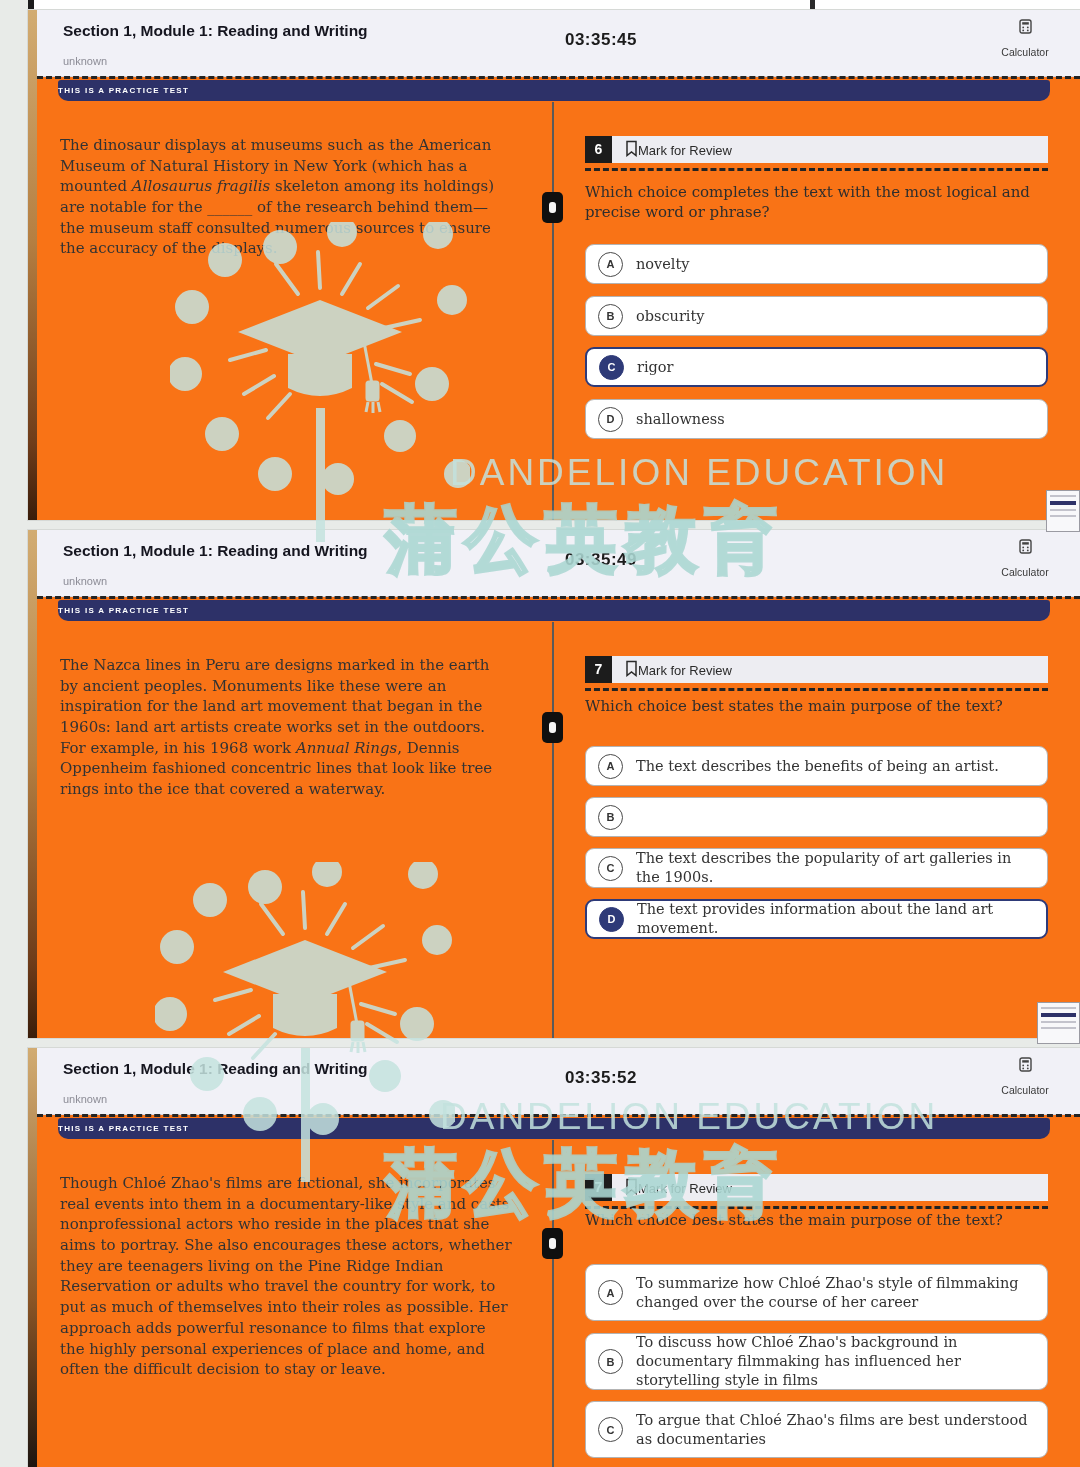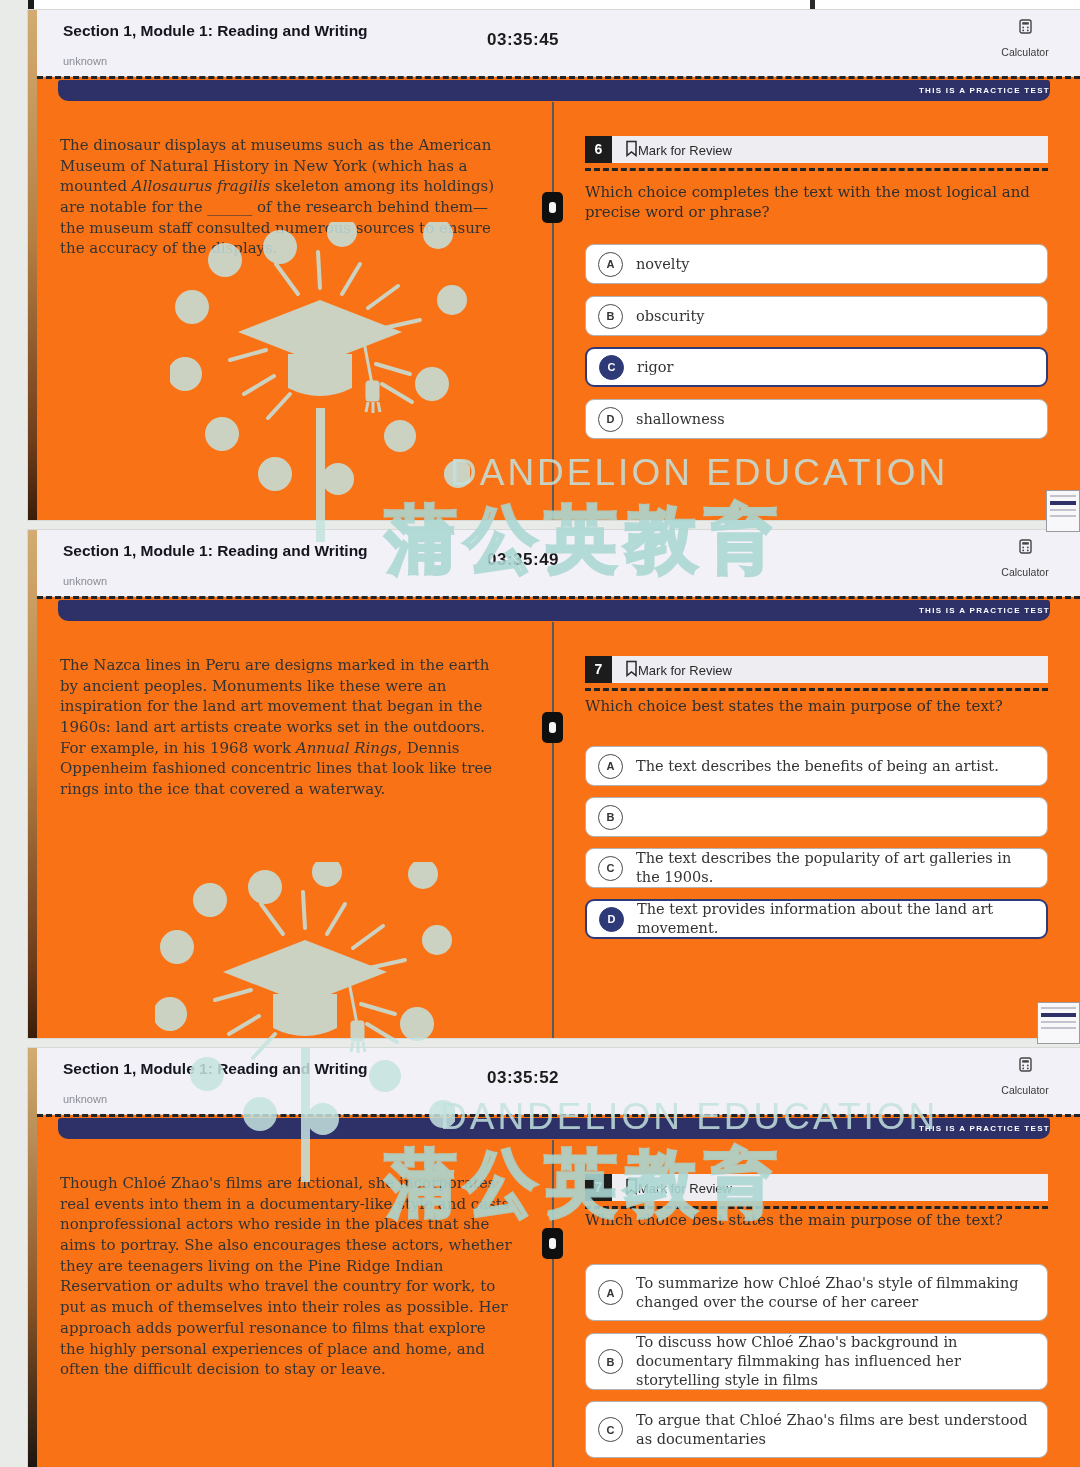--- a/index.html
+++ b/index.html
@@ -17,30 +17,30 @@
   #panel3{top:1048px;height:419px;}
 
   .edge{position:absolute;left:0;top:0;bottom:0;width:9px;
         background:linear-gradient(180deg,#d2ac72 0%,#b57f42 45%,#6e3c1a 85%,#3a1d0a 100%);}
   #panel3 .edge{background:linear-gradient(180deg,#d2ac72 0%,#8a5526 60%,#1d1510 100%);}
 
   .hdr{position:absolute;left:9px;right:0;top:0;height:66px;background:#f1f1f7;
        border-bottom:1px solid #d8d8e0;}
   .hdr-title{position:absolute;left:26px;top:12px;font-size:15.5px;font-weight:700;color:#15151f;}
   .hdr-sub{position:absolute;left:26px;top:45px;font-size:11px;color:#8c8c96;}
-  .hdr-timer{position:absolute;left:450px;width:150px;top:20px;text-align:left;
+  .hdr-timer{position:absolute;left:450px;width:150px;top:20px;text-align:right;
              font-size:17px;font-weight:600;color:#1c1c1c;letter-spacing:0.5px;}
   .hdr-calc{position:absolute;right:20px;top:9px;width:70px;text-align:center;cursor:pointer;}
   .hdr-calc svg{display:block;margin:0 auto 2px;}
   .hdr-calc .lbl{font-size:10.5px;color:#3a3a3a;margin-top:12px;}
 
   .dash{position:absolute;left:9px;right:0;top:66px;border-top:3px dashed #232323;}
   .banner{position:absolute;left:30px;right:30px;top:70px;height:21px;background:#2d3168;
           border-radius:3px 3px 10px 10px;color:#ffffff;font-size:8px;font-weight:700;
-          letter-spacing:1.3px;text-align:right;line-height:21px;}
+          letter-spacing:1.3px;text-align:left;line-height:21px;}
 
   .divider{position:absolute;left:524px;top:92px;bottom:0;width:2px;background:#5a5a5a;}
   .grip{position:absolute;left:514px;width:21px;height:31px;background:#0f0f0f;
         border-radius:5px;cursor:col-resize;}
   .grip .dot{position:absolute;left:7px;top:10px;width:7px;height:11px;background:#f5f5f5;border-radius:3px;}
 
   .passage{position:absolute;left:32px;top:125px;width:452px;
            font-family:"DejaVu Serif",serif;font-size:15px;line-height:1.38;color:#333333;}
   .passage i{font-style:italic;}
 

